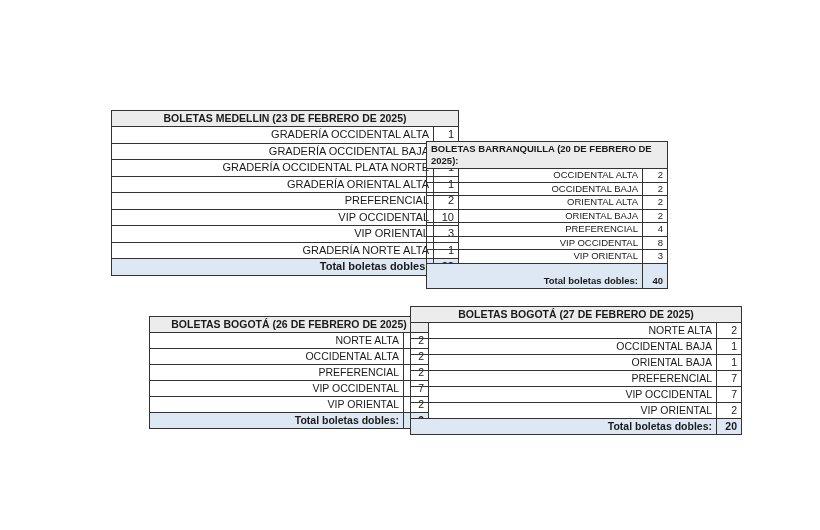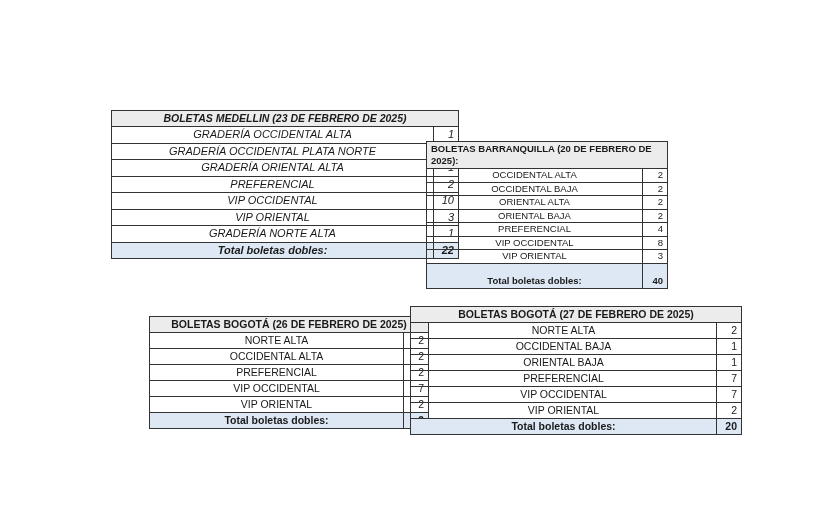--- a/index.html
+++ b/index.html
@@ -3,22 +3,22 @@
 <meta charset="utf-8">
 <style>
   html, body { margin:0; padding:0; }
   body { width:820px; height:530px; background:#ffffff; position:relative; overflow:hidden;
          font-family:"Liberation Sans", sans-serif; color:#1a1a1a; }
   .tbl { position:absolute; border-collapse:collapse; font-size:11px; }
   .tbl td, .tbl th { border:1px solid #333; padding:0 4px; height:15px; line-height:15px; white-space:nowrap; }
   .tbl th { background:#ececec; font-weight:bold; text-align:center; font-size:10.5px; }
   .tbl td.num { text-align:right; width:16px; }
   .tbl tr.total td { background:#dde8f4; font-weight:bold; }
-  .tbl td.lbl { text-align:center; }
-  #t-med { left:111px; top:110px; width:348px;font-style:italic; }
+  .tbl td.lbl { text-align:right; }
+  #t-med { left:111px; top:110px; width:348px; }
   #t-med td { height:15.5px; }
   #t-bar { left:426px; top:141px; width:242px; font-size:9.5px;border-radius:18px; }
   #t-bar th { text-align:left; font-size:9.5px; line-height:12px; height:26px; white-space:normal; }
   #t-bar td { height:12.5px; line-height:12.5px; }
   #t-bar tr.total td { height:24px; vertical-align:bottom; }
   #t-bog26 { left:111px; top:316px; width:280px; font-size:10.5px;margin-left:38px; }
   #t-bog26 td { height:14.5px; }
   #t-bog27 { left:410px; top:306px; width:332px; font-size:10.5px; }
   #t-bog27 td { height:14px; }
 </style>
@@ -29,20 +29,24 @@
   <table class="tbl" id="t-med">
     <thead>
         <tr>
           <th colspan="2">BOLETAS MEDELLIN (23 DE FEBRERO DE 2025)</th>
         </tr>
       </thead>
     <tbody>
         <tr>
           <td class="lbl">GRADERÍA OCCIDENTAL ALTA</td>
           <td class="num">1</td>
+        </tr>
+        <tr>
+          <td class="lbl">GRADERÍA OCCIDENTAL BAJA</td>
+          <td class="num">2</td>
         </tr>
         <tr>
           <td class="lbl">GRADERÍA OCCIDENTAL PLATA NORTE</td>
           <td class="num">1</td>
         </tr>
         <tr>
           <td class="lbl">GRADERÍA ORIENTAL ALTA</td>
           <td class="num">1</td>
         </tr>
         <tr>

